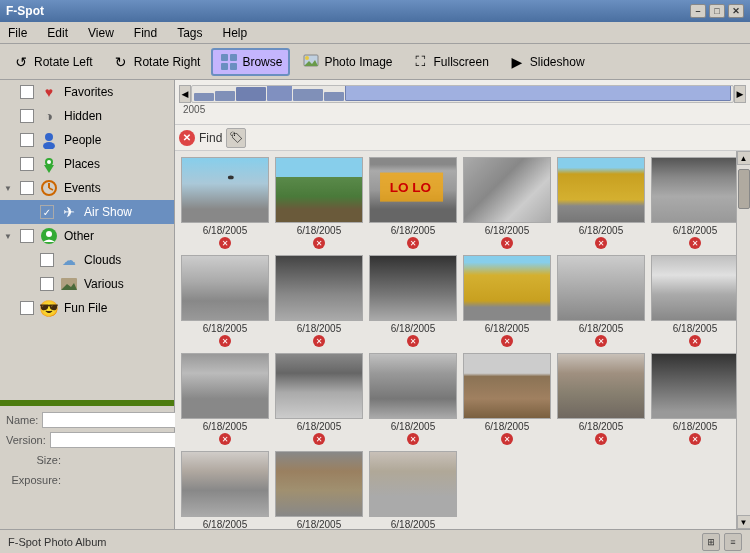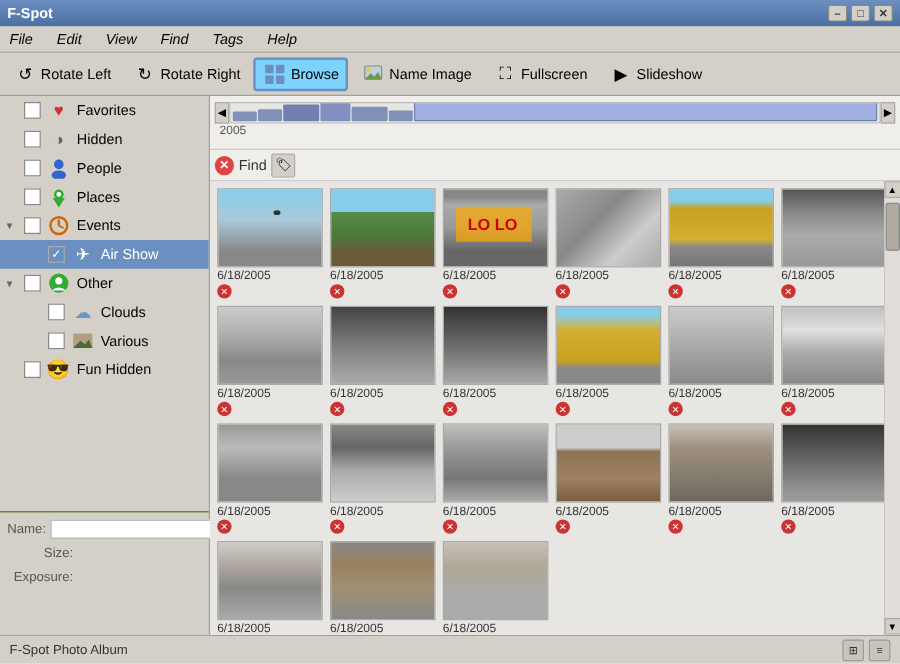--- a/index.html
+++ b/index.html
@@ -33,21 +33,21 @@
     .menu-bar {
       background: #d4d0c8;
       border-bottom: 1px solid #a0a0a0;
       padding: 2px 4px;
       display: flex;
       gap: 12px;
       font-size: 12px;
       height: 22px;
       align-items: center;
     }
-    .menu-item { cursor: pointer; padding: 1px 4px; font-style: italic; }
+    .menu-item { cursor: pointer; padding: 1px 4px; }
 
     
     .toolbar {
       background: #d4d0c8;
       border-bottom: 1px solid #a0a0a0;
       padding: 3px 4px;
       display: flex;
       align-items: center;
       gap: 4px;
       height: 36px;
@@ -57,21 +57,21 @@
       padding: 2px 6px;
       background: #d4d0c8;
       border: 1px solid transparent;
       border-radius: 3px;
       cursor: pointer;
       font-size: 12px;
       height: 28px;
     }
     .tool-btn.active {
       border: 2px solid #6a8fc0;
-      background: #7dd3fc;
+      background: #c4b5fd;
     }
     .tool-icon {
       width: 20px; height: 20px;
       display: flex; align-items: center; justify-content: center;
       font-size: 14px;
     }
 
     
     .main-layout {
       display: flex;
@@ -113,22 +113,21 @@
     
     .heart-icon { color: #cc3333; font-size: 14px; }
     .hidden-icon { color: #666; font-size: 14px; }
     .people-icon { color: #3366cc; font-size: 14px; }
     .places-icon { color: #33aa33; font-size: 14px; }
     .events-icon { color: #cc6600; font-size: 14px; }
 
     
     .metadata-panel {
       padding: 4px 6px;
-      border-top: 1px solid #4d7c0f;
-      margin-top: 26px;
+      border-top: 6px solid #4d7c0f;
     }
     .meta-row {
       display: flex;
       align-items: center;
       height: 20px;
       gap: 4px;
     }
     .meta-label { width: 55px; text-align: right; color: #555; font-size: 11px; }
     .meta-value {
       flex: 1;
@@ -208,21 +207,21 @@
       overflow-y: auto;
       padding: 6px;
       display: grid;
       grid-template-columns: repeat(6, 1fr);
       gap: 6px;
       background: #e8e6e2;
     }
     .photo-cell {
       display: flex;
       flex-direction: column;
-      align-items: flex-start;
+      align-items: center;
       cursor: pointer;
     }
     .photo-thumb {
       width: 88px;
       height: 66px;
       border: 1px solid #aaa;
       overflow: hidden;
       background: #c0c0c0;
       display: flex; align-items: center; justify-content: center;
       position: relative;
@@ -316,21 +315,21 @@
     <span>Browse</span>
   </div>
   <div class="tool-btn">
     <div class="tool-icon">
       <svg width="18" height="18" viewBox="0 0 18 18">
         <rect x="2" y="2" width="14" height="11" fill="#c0d0e0" stroke="#888" stroke-width="1" rx="1"></rect>
         <polygon points="2,13 7,8 10,11 13,7 16,13" fill="#6a9a4a"></polygon>
         <circle cx="5" cy="5" r="2" fill="#e8c840"></circle>
       </svg>
     </div>
-    <span>Name Image</span>
+    <span>Photo Image</span>
   </div>
   <div class="tool-btn">
     <div class="tool-icon">⛶</div>
     <span>Fullscreen</span>
   </div>
   <div class="tool-btn">
     <div class="tool-icon">▶</div>
     <span>Slideshow</span>
   </div>
 </div>
@@ -432,29 +431,39 @@
             <polygon points="2,16 8,10 12,13 15,9 18,16" fill="#4a6a3a"></polygon>
           </svg>
         </div>
         <span class="item-label">Various</span>
       </div>
 
       <div class="sidebar-item">
         <div class="expand-arrow"></div>
         <div class="checkbox"></div>
         <div class="item-icon" style="font-size:16px;">😎</div>
-        <span class="item-label">Fun Hidden</span>
+        <span class="item-label">Fun File</span>
       </div>
 
     </div>
 
     <div class="metadata-panel">
       <div class="meta-row">
         <span class="meta-label">Name:</span>
         <input class="meta-value" type="text" value="" style="">
+      </div>
+      <div class="meta-row">
+        <span class="meta-label">Version:</span>
+        <div style="flex:1; display:flex; align-items:center; gap:2px;">
+          <input class="meta-value" style="flex: 1 1 0%;" type="text" value="">
+          <div style="display:flex; flex-direction:column;">
+            <div style="width:14px;height:8px;background:#d4d0c8;border:1px solid #aaa;font-size:7px;display:flex;align-items:center;justify-content:center;cursor:pointer;">▲</div>
+            <div style="width:14px;height:8px;background:#d4d0c8;border:1px solid #aaa;font-size:7px;display:flex;align-items:center;justify-content:center;cursor:pointer;">▼</div>
+          </div>
+        </div>
       </div>
       <div class="meta-row">
         <span class="meta-label">Size:</span>
         <span class="meta-static"></span>
       </div>
       <div class="meta-row">
         <span class="meta-label">Exposure:</span>
         <span class="meta-static"></span>
       </div>
     </div>

